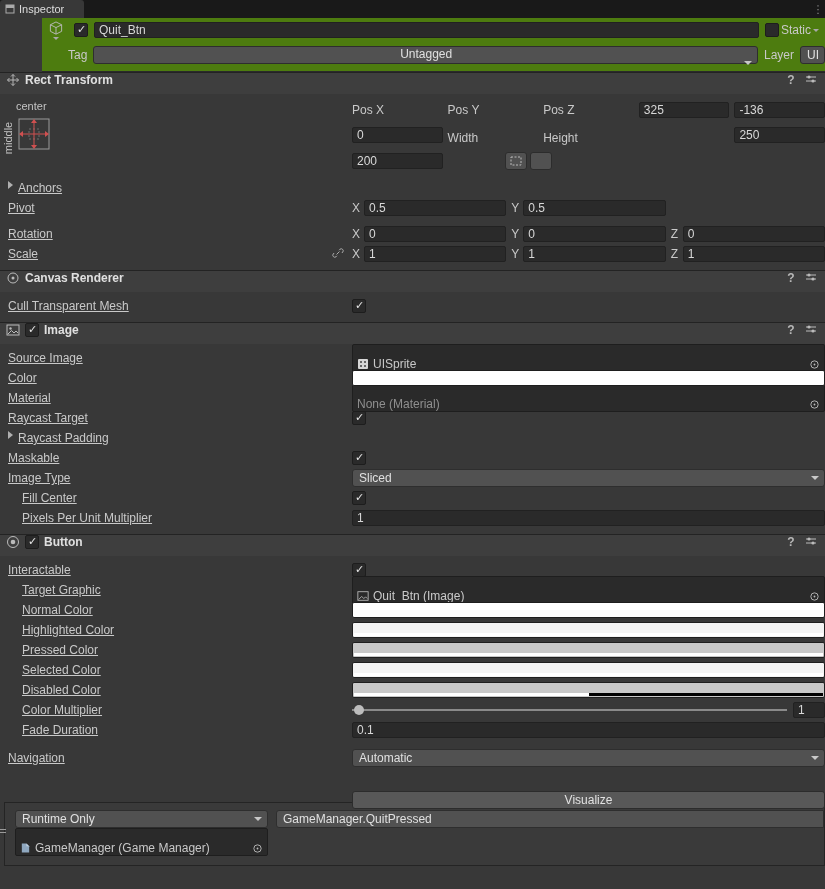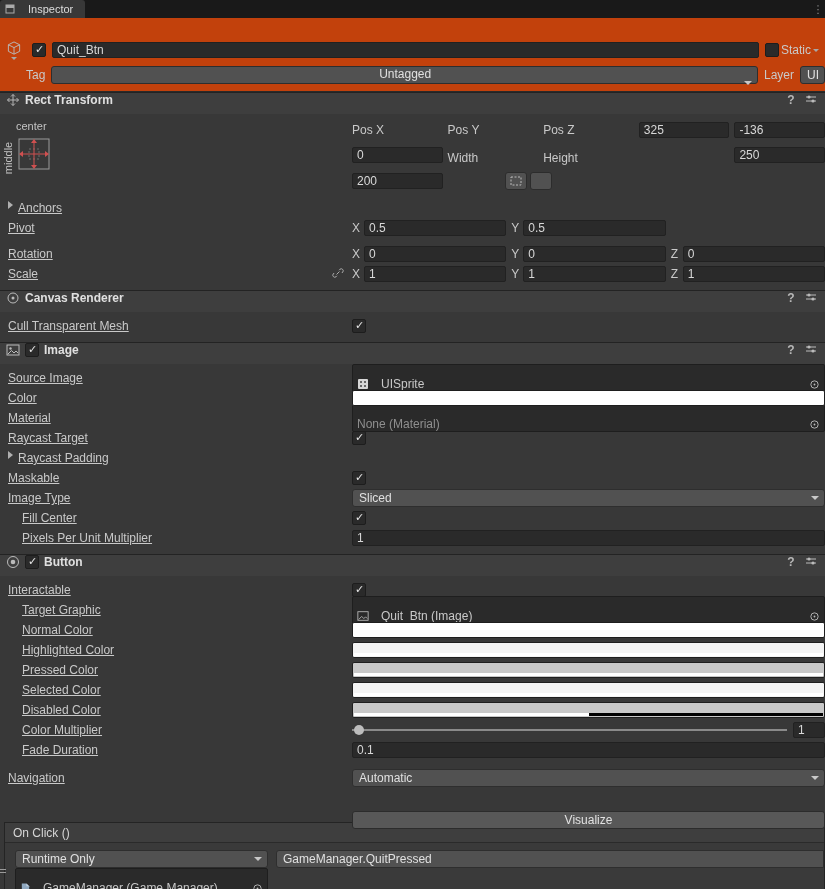--- a/index.html
+++ b/index.html
@@ -5,46 +5,46 @@
   * { box-sizing: border-box; }
   html,body { margin:0; padding:0; }
   body {
     width:825px; height:889px; overflow:hidden;
     background:#383838; color:#C9C9C9;
     font-family:"Liberation Sans", sans-serif; font-size:12px;
     position:relative;
   }
   
   .tabbar { height:18px; background:#191919; display:flex; align-items:stretch; }
-  .tab { background:#383838; display:flex; align-items:center; gap:13px;
-         padding:0 12px 0 5px; border-radius:3px 3px 0 0; font-size:11px; color:#DDDDDD; }
+  .tab { background:#383838; display:flex; align-items:center; gap:4px;
+         padding:0 20px 0 5px; border-radius:3px 3px 0 0; font-size:11px; color:#DDDDDD; }
   .tab-spacer { flex:1; }
   .tab-menu { width:14px; display:flex; align-items:center; justify-content:center; color:#8A8A8A; font-size:11px; }
   
-  .go-header { background:#c2410c; padding:20px 0 5px 0; border-bottom:1px solid #2A2A2A; }
+  .go-header { background:#4d7c0f; padding:0 0 5px 0; border-bottom:1px solid #2A2A2A;margin-left:42px; }
   .go-row1 { display:flex; align-items:center; height:24px; padding:0 6px 0 2px; gap:6px; }
   .go-icon { width:24px; display:flex; flex-direction:column; align-items:center; cursor:pointer; }
   .go-caret { width:0; height:0; border-left:3px solid transparent; border-right:3px solid transparent; border-top:3px solid #A8A8A8; margin-top:1px; }
   .name-input { flex:1; height:18px; font-weight:bold; color:#E8E8E8; }
   .static-wrap { display:flex; align-items:center; gap:2px; }
   .go-row2 { display:flex; align-items:center; height:22px; padding-left:26px; gap:6px; margin-top:2px; }
   .tag-dd { width:362px;flex-direction:column; }
   .layer-dd { flex:1; border-radius:3px 0 0 3px; border-right:none; }
   
   .tf { background:#2A2A2A; border:1px solid #212121; border-radius:2px;
         color:#D8D8D8; font:12px "Liberation Sans", sans-serif; padding:0 4px; height:16px; width:100%; outline:none; }
   .dd { background:#515151; border:1px solid #2E2E2E; border-radius:3px; height:18px;
         display:flex; align-items:center; padding:0 5px 0 6px; color:#E0E0E0; width:100%; cursor:default; }
   .dd .caret { margin-left:auto; width:0; height:0; border-left:4px solid transparent; border-right:4px solid transparent; border-top:4px solid #C8C8C8; }
   .cb { width:14px; height:14px; background:#2A2A2A; border:1px solid #1D1D1D; border-radius:2px;
         position:relative; display:inline-block; flex:none; }
   .cb.checked::after { content:"✓"; position:absolute; left:2px; top:-1px; font-size:11px; color:#E6E6E6; }
   .fold { width:0; height:0; border-top:4px solid transparent; border-bottom:4px solid transparent;
           border-left:5px solid #AFAFAF; display:inline-block; margin-right:5px; flex:none; }
-  .objfield { flex:1; display:flex; align-items:center; gap:12px; background:#2A2A2A;
+  .objfield { flex:1; display:flex; align-items:center; gap:4px; background:#2A2A2A;
               border:1px solid #1E1E1E; border-radius:2px; height:28px; padding:12px 2px 0 4px; min-width:0; }
   .objfield .ftext { white-space:nowrap; overflow:hidden; }
   .objfield .ospacer { flex:1; }
   .picker { width:15px; display:flex; align-items:center; justify-content:center; flex:none; }
   .dim { color:#8F8F8F; }
   .swatch { flex:1; height:16px; border:1px solid #1E1E1E; border-radius:2px; position:relative; }
   .alpha-track { position:absolute; left:1px; right:1px; bottom:1px; height:3px; background:#000; }
   .alpha-fill { height:100%; background:#FFF; width:100%; }
   
   .comp-header { height:22px; background:#3E3E3E; border-top:1px solid #232323;
@@ -499,23 +499,20 @@
         <span class="caret"></span>
       </div>
     </div>
     <div class="row">
       <span class="lbl"></span>
       <button class="wide-btn">Visualize</button>
     </div>
   </div>
 
   <div class="event-box">
-    <div class="event-header">
-      <span>On Click ()</span>
-    </div>
     <div class="event-body">
       <div class="drag-handle">
           <div></div>
           <div></div>
         </div>
       <div class="event-row">
         <div class="dd mode-dd">
           <span>Runtime Only</span>
           <span class="caret"></span>
         </div>

